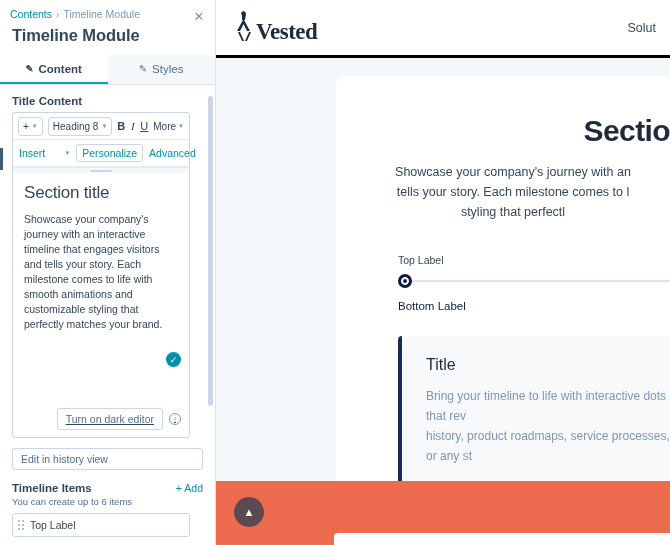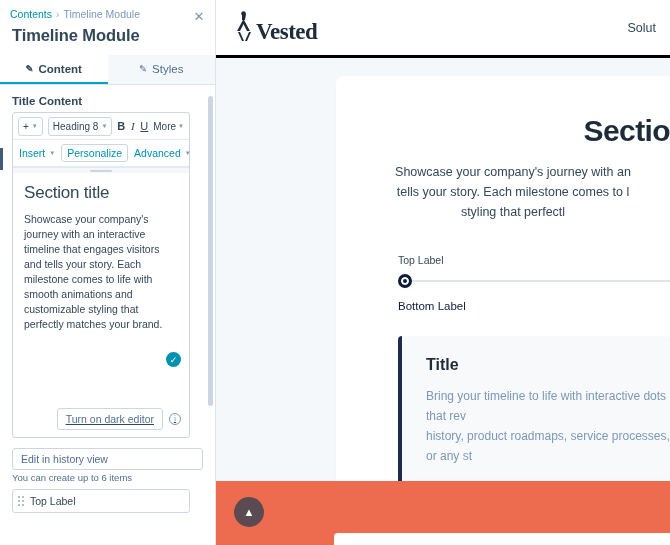--- a/index.html
+++ b/index.html
@@ -86,21 +86,21 @@
   .caret { font-size: 6px; color: #7c98b6; }
   .fmt {
     width: 17px; height: 18px; display: flex; align-items: center;
     justify-content: center; font-size: 11px; color: #33475b; cursor: pointer;
   }
   .fmt.b { font-weight: 700; }
   .fmt.i { font-style: italic; font-family: "Liberation Serif", serif; }
   .fmt.u { text-decoration: underline; }
   .more-link { font-size: 10px; color: #33475b; cursor: pointer; display:flex; align-items:center; gap:2px;}
   .rte-row2 { gap: 6px; padding-left: 6px; }
-  .link-btn { font-size: 10.5px; color: #0091ae; cursor: pointer; display: flex; align-items: center; gap: 4px; }
+  .link-btn { font-size: 10.5px; color: #0091ae; cursor: pointer; display: flex; align-items: center; gap: 19px; }
   .link-btn.boxed {
     border: 1px solid #cbd6e2; border-radius: 3px; padding: 2px 5px;
     color: #0091ae;
   }
   .divider-handle {
     height: 6px; background: #f5f8fa;
     border-top: 1px solid #e5eaf0;
     position: relative;
   }
   .divider-handle:after {
@@ -244,21 +244,21 @@
   }
 
   .tl-card {
     margin: 24px 0 0 62px;
     background: #f7f9fb;
     border-left: 4px solid #1d2b4f;
     border-radius: 4px;
     padding: 20px 0 22px 24px;
     min-height: 108px;
   }
-  .tl-card-title { font-size: 16px; font-weight: 700; color: #1d2b3a; margin-bottom: 12px; }
+  .tl-card-title { font-size: 16px; font-weight: 400; color: #1d2b3a; margin-bottom: 12px; }
   .tl-card-body { font-size: 12px; line-height: 20px; color: #7c98b6; }
 
   .orange-band {
     position: absolute; left: 0; right: 0; bottom: 0;
     height: 64px; background: #ed6b4f;
   }
   .scroll-top-btn {
     position: absolute; left: 18px; bottom: 18px;
     width: 30px; height: 30px; border-radius: 50%;
     background: #5c4a52; color: #fff;
@@ -344,20 +344,24 @@
       <div class="rte-foot">
         <div class="btn-light">Turn on dark editor</div>
         <div class="info-i">i</div>
       </div>
     </div>
 
     <div class="expanded-wrap">
       <div class="btn-light">Edit in history view</div>
     </div>
 
+    <div class="ti-head">
+      <span class="ti-title">Timeline Items</span>
+      <span class="ti-add">+ Add</span>
+    </div>
     <div class="ti-help">You can create up to 6 items</div>
     <div class="ti-row">
       <span class="grip">
           <i></i>
           <i></i>
           <i></i>
           <i></i>
           <i></i>
           <i></i>
         </span>

